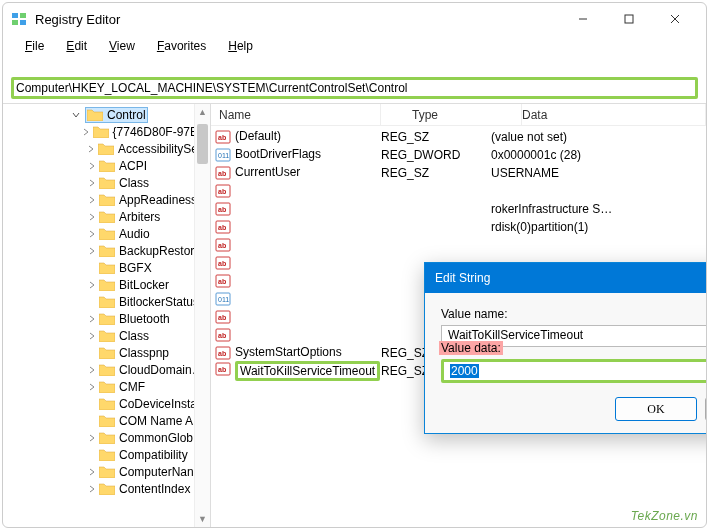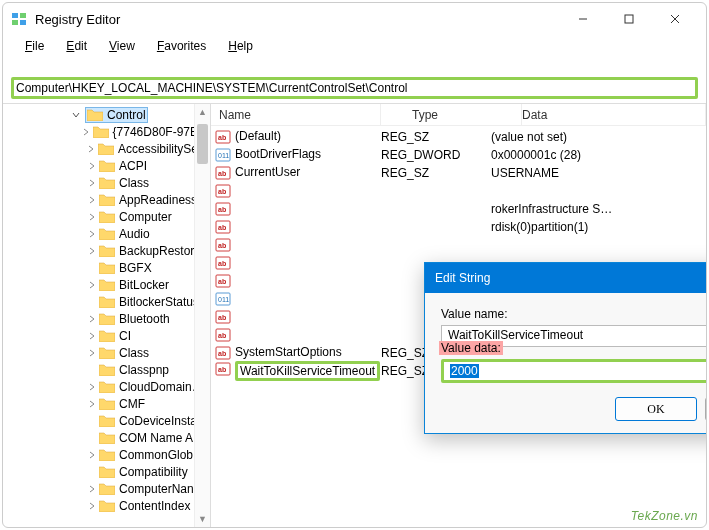--- a/index.html
+++ b/index.html
@@ -206,21 +206,21 @@
             <svg width="8" height="8" viewBox="0 0 8 8">
               <path d="M2 1 L6 4 L2 7" fill="none" stroke="#888"></path>
             </svg>
           </span>
           <span class="labelwrap">
             <span class="folder-icon">
               <svg viewBox="0 0 16 13" width="16" height="13">
                 <path d="M0 2 h5 l2 2 h9 v8 a1 1 0 0 1 -1 1 h-14 a1 1 0 0 1 -1 -1 z" fill="#ffd86b" stroke="#d8a53a" stroke-width="0.5"></path>
               </svg>
             </span>
-            <span>Computer</span>
+            <span>Arbiters</span>
           </span>
         </div>
         <div class="row">
           <span class="indent" style="width: 80px;"></span>
           <span class="chev">
             <svg width="8" height="8" viewBox="0 0 8 8">
               <path d="M2 1 L6 4 L2 7" fill="none" stroke="#888"></path>
             </svg>
           </span>
           <span class="labelwrap">
@@ -295,36 +295,20 @@
               <path d="M2 1 L6 4 L2 7" fill="none" stroke="#888"></path>
             </svg>
           </span>
           <span class="labelwrap">
             <span class="folder-icon">
               <svg viewBox="0 0 16 13" width="16" height="13">
                 <path d="M0 2 h5 l2 2 h9 v8 a1 1 0 0 1 -1 1 h-14 a1 1 0 0 1 -1 -1 z" fill="#ffd86b" stroke="#d8a53a" stroke-width="0.5"></path>
               </svg>
             </span>
             <span>Bluetooth</span>
-          </span>
-        </div>
-        <div class="row">
-          <span class="indent" style="width: 80px;"></span>
-          <span class="chev">
-            <svg width="8" height="8" viewBox="0 0 8 8">
-              <path d="M2 1 L6 4 L2 7" fill="none" stroke="#888"></path>
-            </svg>
-          </span>
-          <span class="labelwrap">
-            <span class="folder-icon">
-              <svg viewBox="0 0 16 13" width="16" height="13">
-                <path d="M0 2 h5 l2 2 h9 v8 a1 1 0 0 1 -1 1 h-14 a1 1 0 0 1 -1 -1 z" fill="#ffd86b" stroke="#d8a53a" stroke-width="0.5"></path>
-              </svg>
-            </span>
-            <span>CI</span>
           </span>
         </div>
         <div class="row">
           <span class="indent" style="width: 80px;"></span>
           <span class="chev">
             <svg width="8" height="8" viewBox="0 0 8 8">
               <path d="M2 1 L6 4 L2 7" fill="none" stroke="#888"></path>
             </svg>
           </span>
           <span class="labelwrap">

